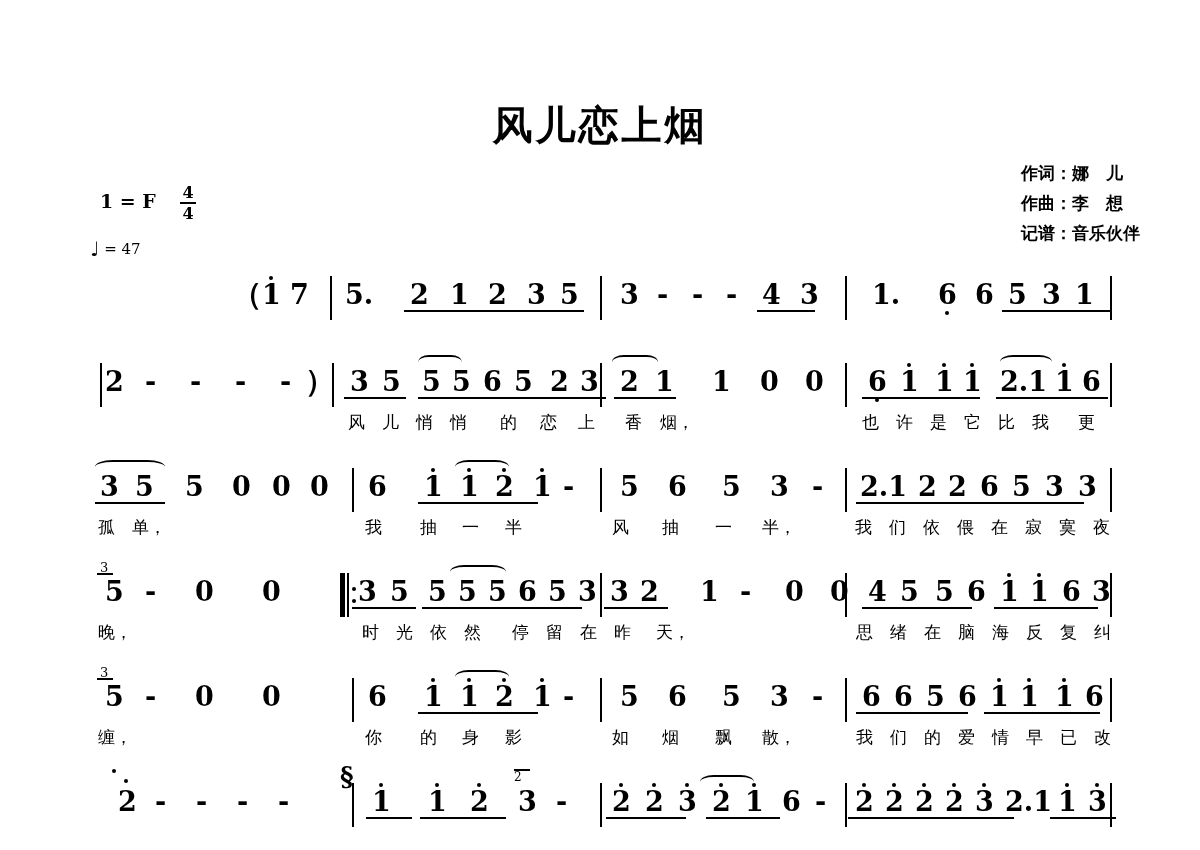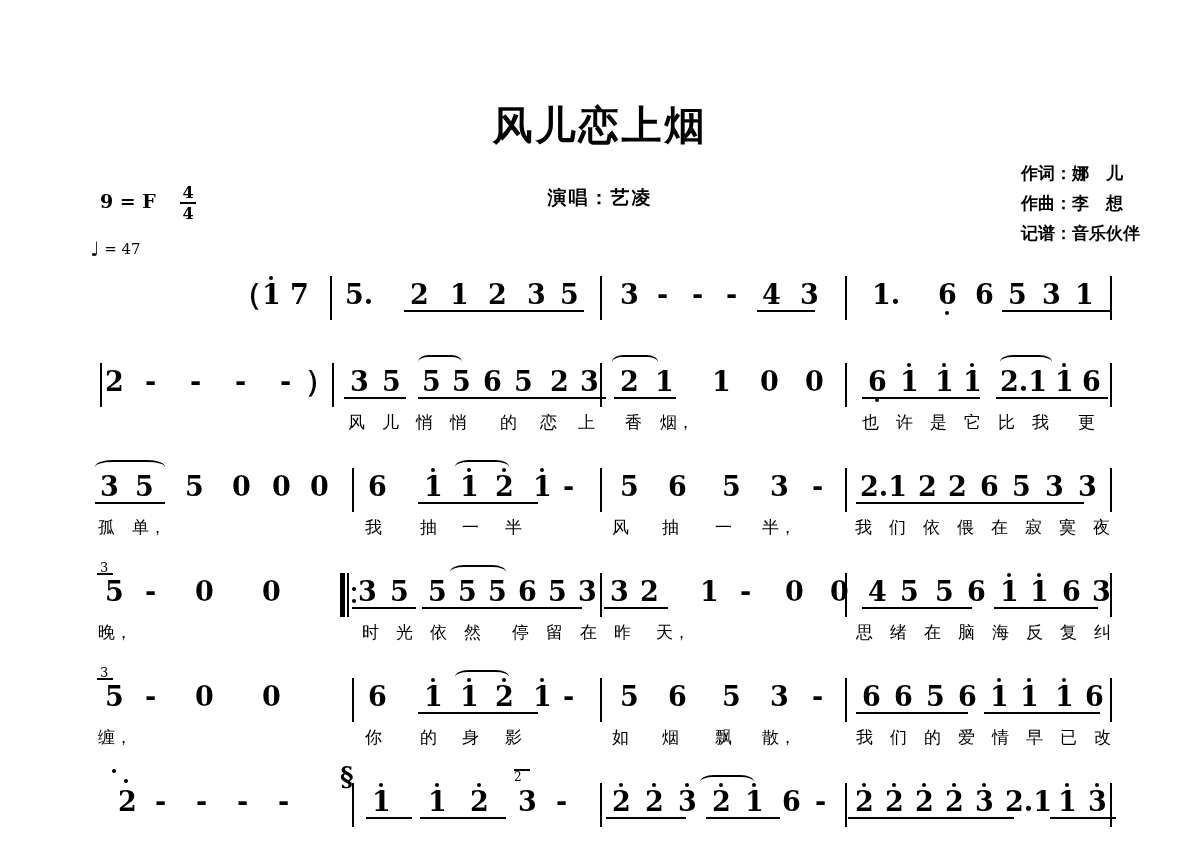--- a/index.html
+++ b/index.html
@@ -208,29 +208,28 @@
   }
   .bracketnum .bar { display:block; width: 16px; height: 1.5px; background:#000; }
 </style>
 </head>
 <body>
 
 <div id="sheet">
 
   <div class="title">风儿恋上烟</div>
 
-  <div class="singer">演唱：艺凌</div>
 
   <div class="credits">
     <div>作词：娜　儿</div>
     <div>作曲：李　想</div>
     <div>记谱：音乐伙伴</div>
   </div>
 
-  <div class="keysig">9 = F</div>
+  <div class="keysig">1 = F</div>
 
   <div class="meter">
     <span class="num">4</span>
     <span class="bar"></span>
     <span class="den">4</span>
   </div>
 
   <div class="tempo">
     <span class="noteglyph">♩</span>
     <span>= 47</span>

